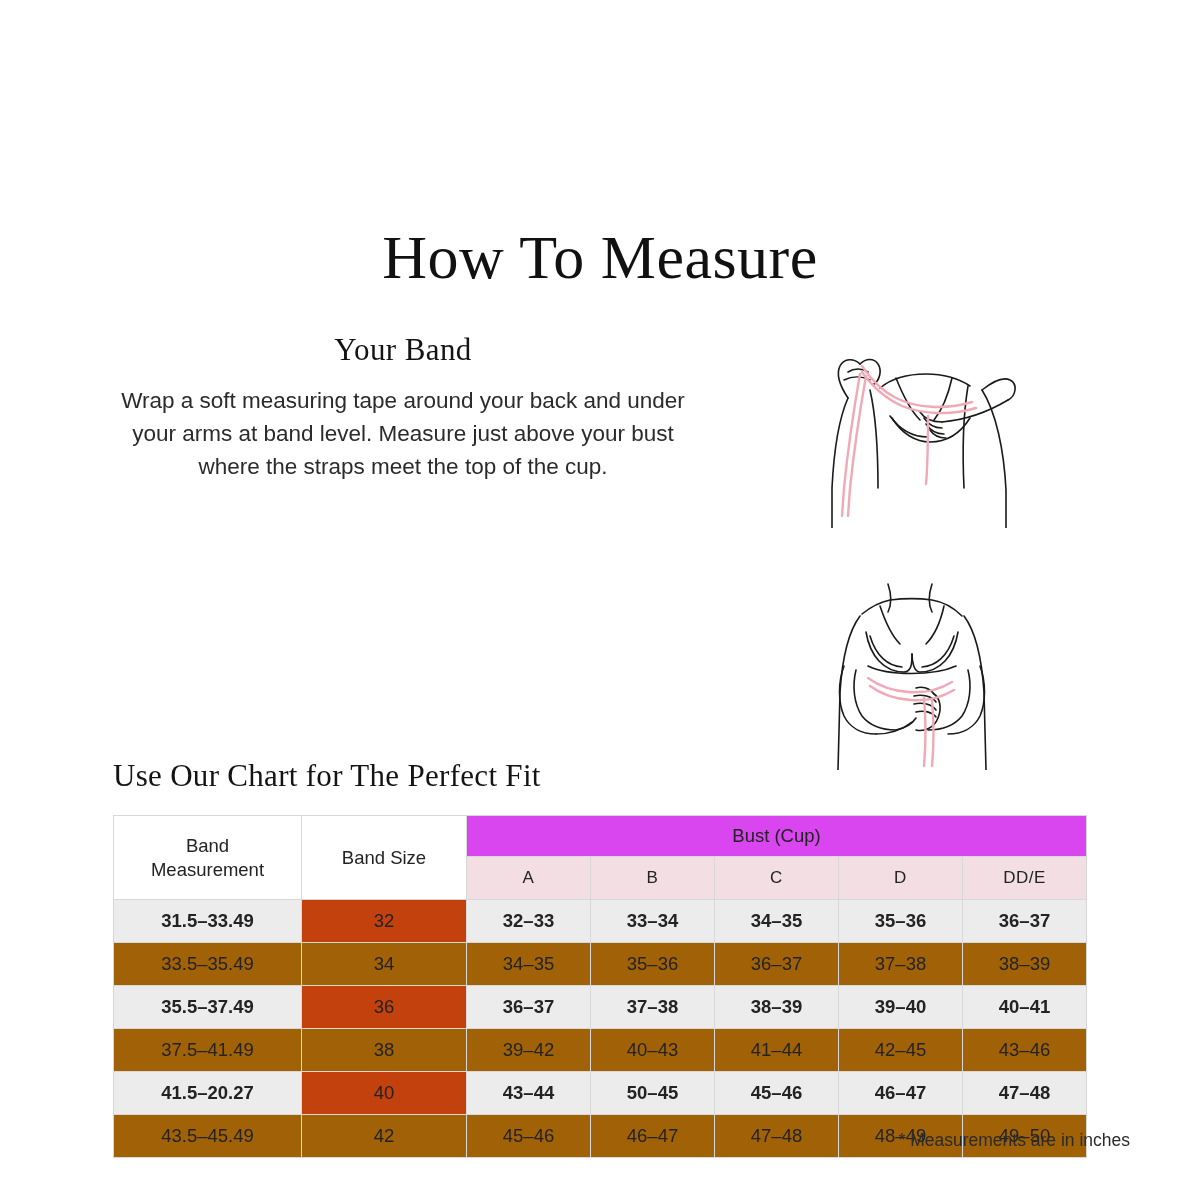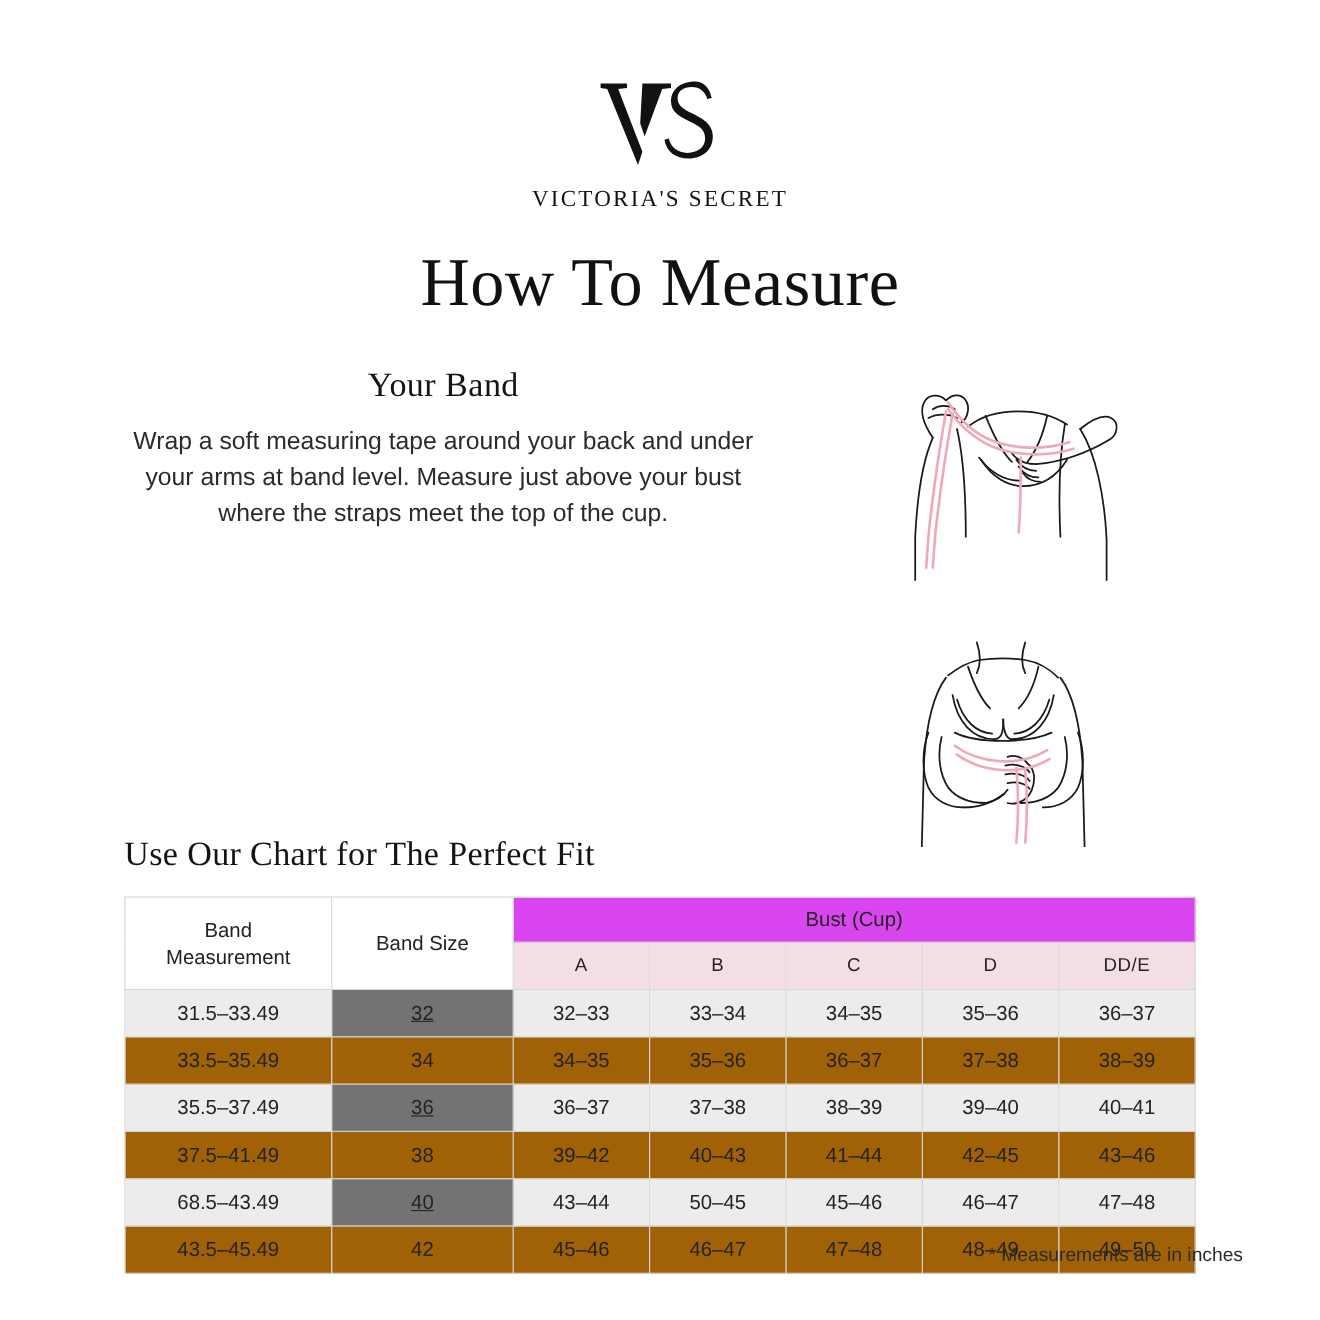--- a/index.html
+++ b/index.html
@@ -150,57 +150,49 @@
     font-weight: 700;
     letter-spacing: 0.5px;
   }
   td.cell {
     font-size: 18.5px;
     height: 40px;
     background: #a16207;
   }
   tr.alt td.cell {
     background: #ececec;
+    font-weight: bold;
   }
   td.band-size-cell {
     font-size: 18.5px;
     font-weight: 700;
     background: #a16207;
     color: #1c1c1c;
   }
   tr.alt td.band-size-cell {
-    background: #737373;
-    text-decoration: underline;
+    background: #c2410c;
   }
 
   .footnote {
     position: absolute;
     top: 1130px;
     left: 0;
     width: 1087px;
     text-align: right;
     font-family: "Liberation Sans", sans-serif;
     font-size: 17.5px;
     color: #2b2b2b;
     padding-left: 43px;
   }
 </style>
 </head>
 <body>
 
 <div class="page">
 
-  <div class="logo-block">
-    <svg class="logo-mark" viewBox="0 0 120 100">
-      <path d="M6 14 L30 14 L30 18 L22 19 L44 76 L40 88 L12 19 L6 18 Z" fill="#111111"></path>
-      <path d="M44 14 L70 14 L70 18 L62 19 L46 62 L42 50 Z" fill="#111111"></path>
-      <path d="M92 12 C78 12 70 20 70 30 C70 40 78 44 88 49 C96 53 101 56 101 64 C101 72 94 77 85 77 C76 77 70 72 68 64 L64 65 C66 76 74 82 86 82 C99 82 108 74 108 62 C108 51 99 46 89 41 C81 37 76 34 76 27 C76 21 81 17 89 17 C96 17 101 21 103 28 L107 27 C105 17 99 12 92 12 Z" fill="#111111"></path>
-    </svg>
-    <div class="logo-word">VICTORIA'S SECRET</div>
-  </div>
 
   <div class="main-title">How To Measure</div>
 
   <div class="section sec-band">
     <h2 class="sec-head">Your Band</h2>
     <p class="sec-body">Wrap a soft measuring tape around your back and under your arms at band level.  Measure just above your bust where the straps meet the top of the cup.</p>
   </div>
 
   <div class="illus illus-band">
     <svg viewBox="0 0 380 190" width="380" height="190">
@@ -349,21 +341,21 @@
         <tr>
           <td class="cell">37.5–41.49</td>
           <td class="band-size-cell">38</td>
           <td class="cell">39–42</td>
           <td class="cell">40–43</td>
           <td class="cell">41–44</td>
           <td class="cell">42–45</td>
           <td class="cell">43–46</td>
         </tr>
         <tr class="alt">
-          <td class="cell">68.5–43.49</td>
+          <td class="cell">41.5–20.27</td>
           <td class="band-size-cell">40</td>
           <td class="cell">43–44</td>
           <td class="cell">50–45</td>
           <td class="cell">45–46</td>
           <td class="cell">46–47</td>
           <td class="cell">47–48</td>
         </tr>
         <tr>
           <td class="cell">43.5–45.49</td>
           <td class="band-size-cell">42</td>

